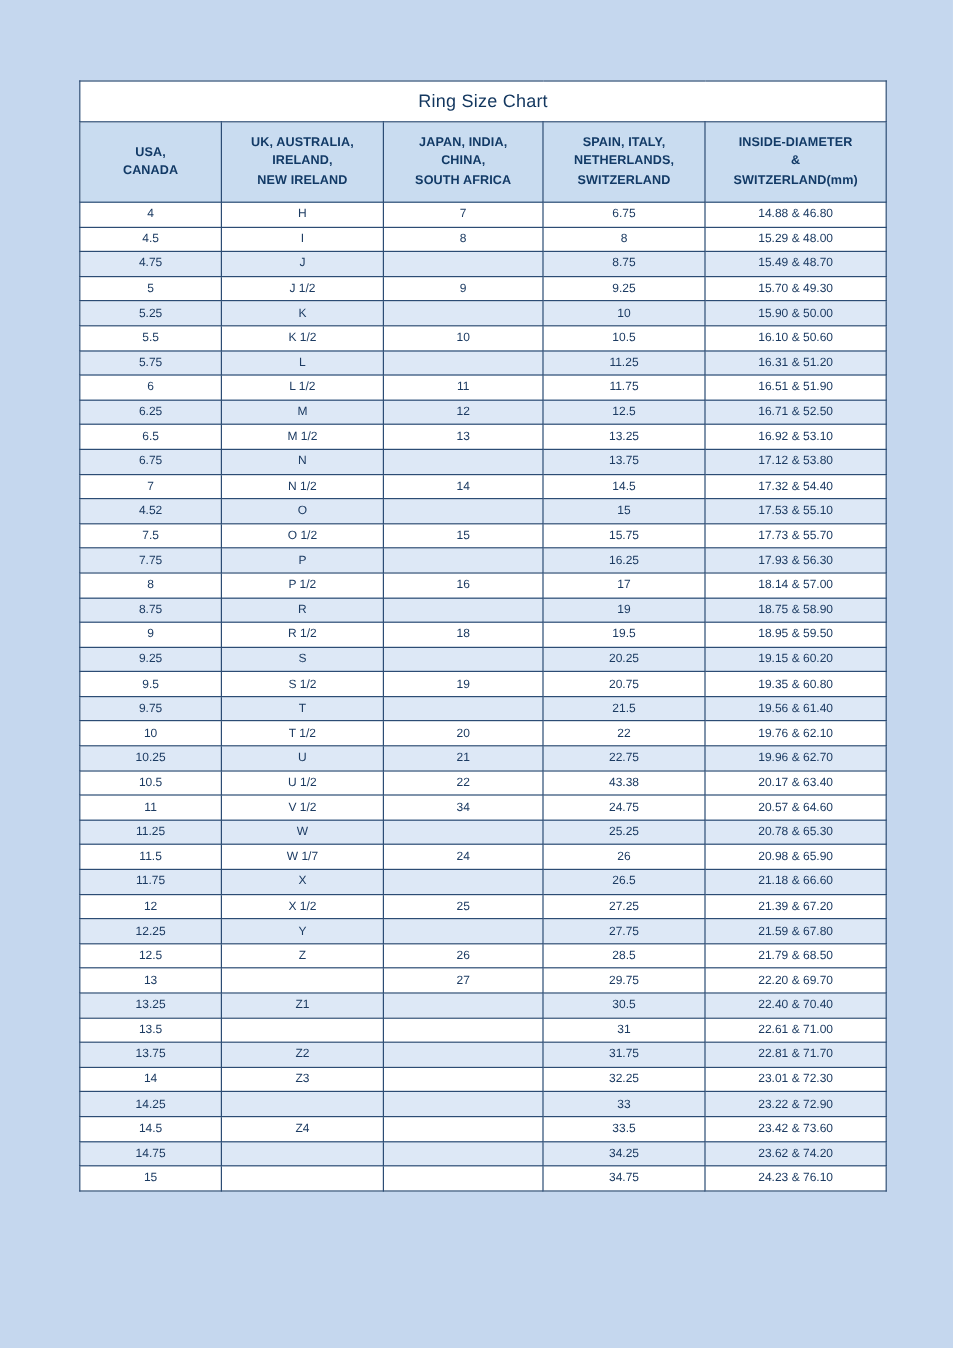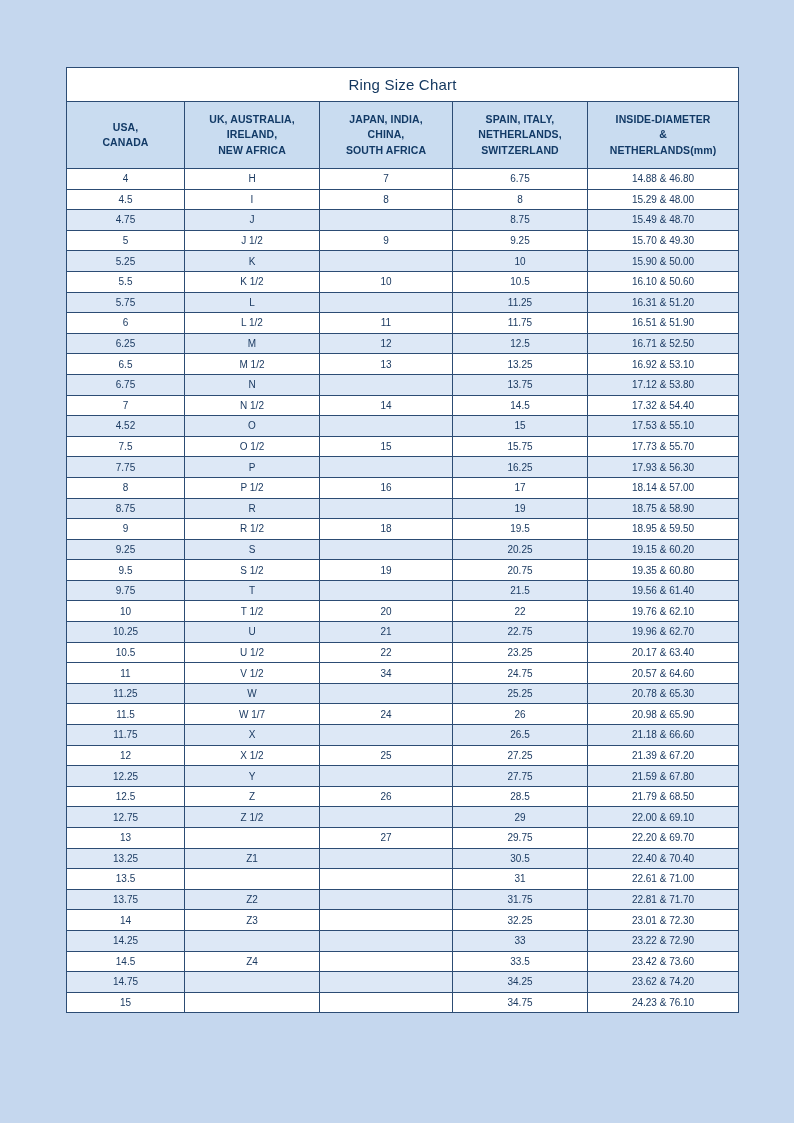--- a/index.html
+++ b/index.html
@@ -98,36 +98,36 @@
           <td class="title-cell" colspan="5">Ring Size Chart</td>
         </tr>
       <tr>
             <th class="head-cell">
               <span class="line">USA,</span>
               <span class="line">CANADA</span>
             </th>
             <th class="head-cell">
               <span class="line">UK, AUSTRALIA,</span>
               <span class="line">IRELAND,</span>
-              <span class="line">NEW AFRICA</span>
+              <span class="line">NEW IRELAND</span>
             </th>
             <th class="head-cell">
               <span class="line">JAPAN, INDIA,</span>
               <span class="line">CHINA,</span>
               <span class="line">SOUTH AFRICA</span>
             </th>
             <th class="head-cell">
               <span class="line">SPAIN, ITALY,</span>
               <span class="line">NETHERLANDS,</span>
               <span class="line">SWITZERLAND</span>
             </th>
             <th class="head-cell">
               <span class="line">INSIDE-DIAMETER</span>
               <span class="line">&amp;</span>
-              <span class="line">NETHERLANDS(mm)</span>
+              <span class="line">SWITZERLAND(mm)</span>
             </th>
           </tr>
           <tr class="odd">
             <td class="data">4</td>
             <td class="data">H</td>
             <td class="data">7</td>
             <td class="data">6.75</td>
             <td class="data">14.88 &amp; 46.80</td>
           </tr>
           <tr class="odd">
@@ -281,21 +281,21 @@
             <td class="data">10.25</td>
             <td class="data">U</td>
             <td class="data">21</td>
             <td class="data">22.75</td>
             <td class="data">19.96 &amp; 62.70</td>
           </tr>
           <tr class="odd">
             <td class="data">10.5</td>
             <td class="data">U 1/2</td>
             <td class="data">22</td>
-            <td class="data">23.25</td>
+            <td class="data">43.38</td>
             <td class="data">20.17 &amp; 63.40</td>
           </tr>
           <tr class="odd">
             <td class="data">11</td>
             <td class="data">V 1/2</td>
             <td class="data">34</td>
             <td class="data">24.75</td>
             <td class="data">20.57 &amp; 64.60</td>
           </tr>
           <tr class="even">
@@ -332,27 +332,20 @@
             <td class="data"></td>
             <td class="data">27.75</td>
             <td class="data">21.59 &amp; 67.80</td>
           </tr>
           <tr class="odd">
             <td class="data">12.5</td>
             <td class="data">Z</td>
             <td class="data">26</td>
             <td class="data">28.5</td>
             <td class="data">21.79 &amp; 68.50</td>
-          </tr>
-          <tr class="even">
-            <td class="data">12.75</td>
-            <td class="data">Z 1/2</td>
-            <td class="data"></td>
-            <td class="data">29</td>
-            <td class="data">22.00 &amp; 69.10</td>
           </tr>
           <tr class="odd">
             <td class="data">13</td>
             <td class="data"></td>
             <td class="data">27</td>
             <td class="data">29.75</td>
             <td class="data">22.20 &amp; 69.70</td>
           </tr>
           <tr class="even">
             <td class="data">13.25</td>

